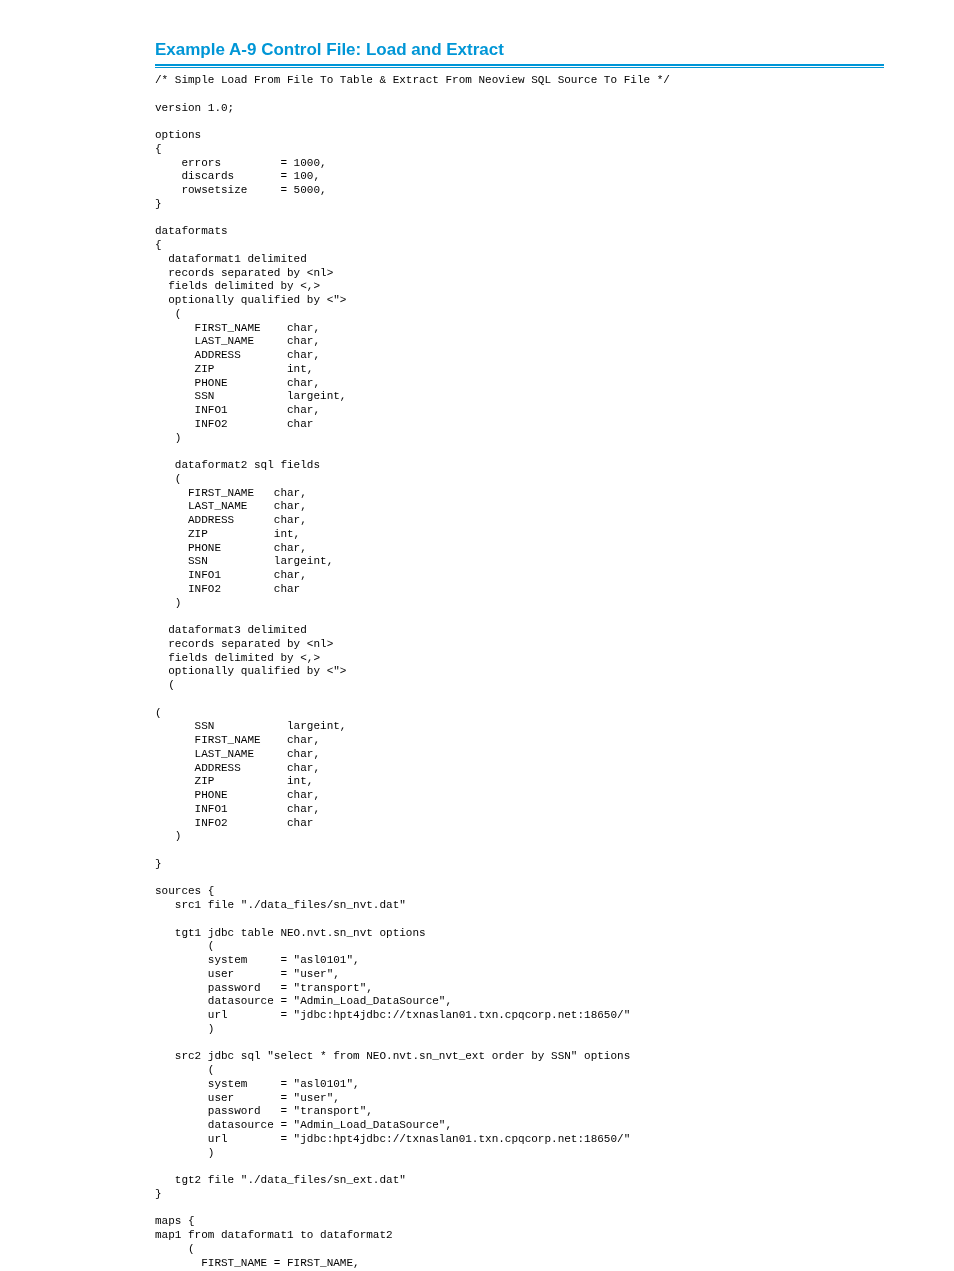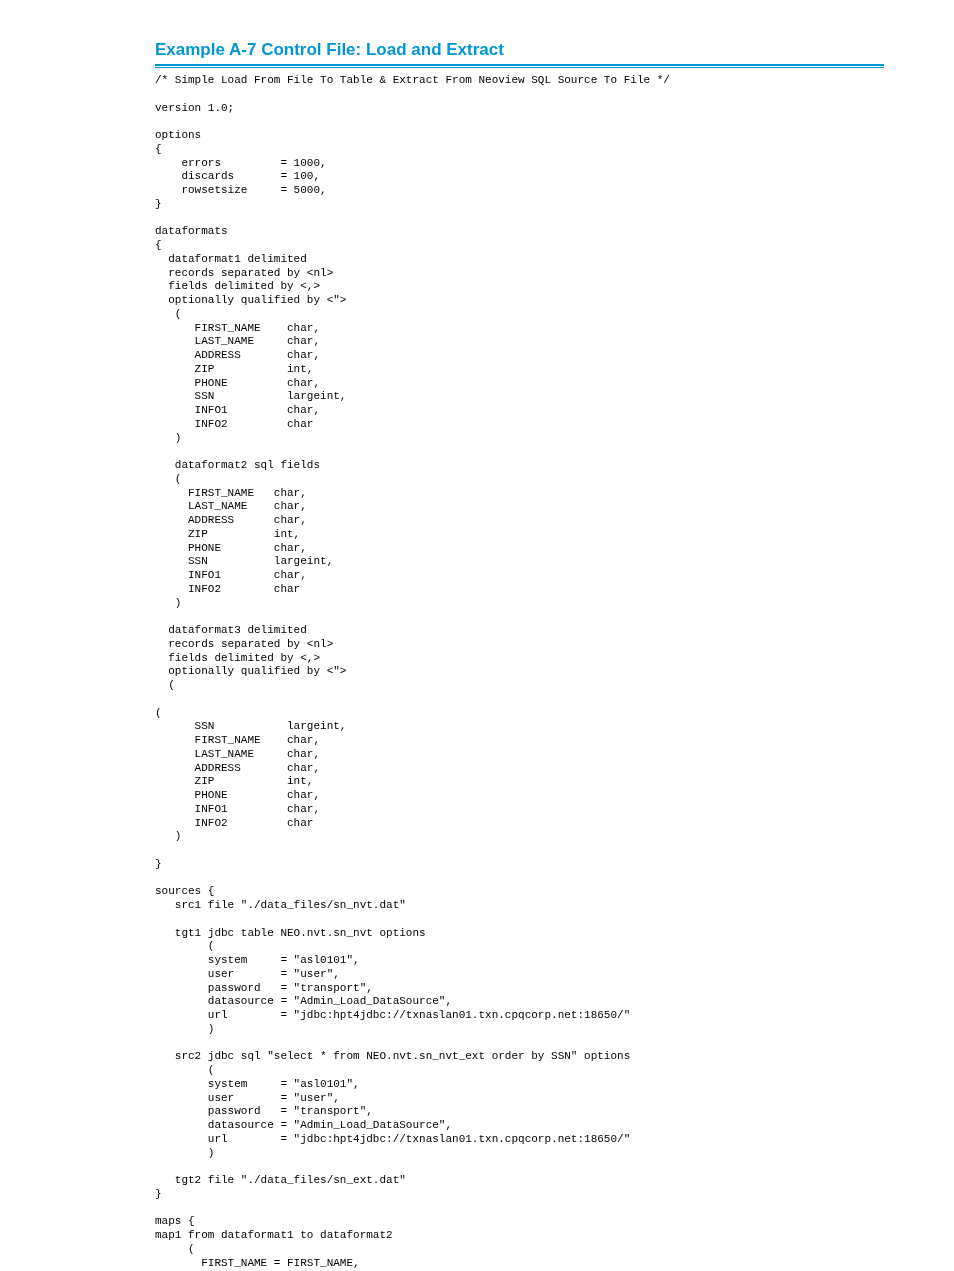--- a/index.html
+++ b/index.html
@@ -39,21 +39,21 @@
     line-height: 1.25;
     white-space: pre;
     margin: 0;
     color: #000000;
   }
 </style>
 </head>
 <body>
 
 <div class="page">
-  <h2 class="heading">Example A-7 Control File: Load and Extract</h2>
+  <h2 class="heading">Example A-9 Control File: Load and Extract</h2>
   <hr class="hr1">
   <hr class="hr2">
   <pre class="code">/* Simple Load From File To Table &amp; Extract From Neoview SQL Source To File */
 
 version 1.0;
 
 options
 {
     errors         = 1000,
     discards       = 100,

